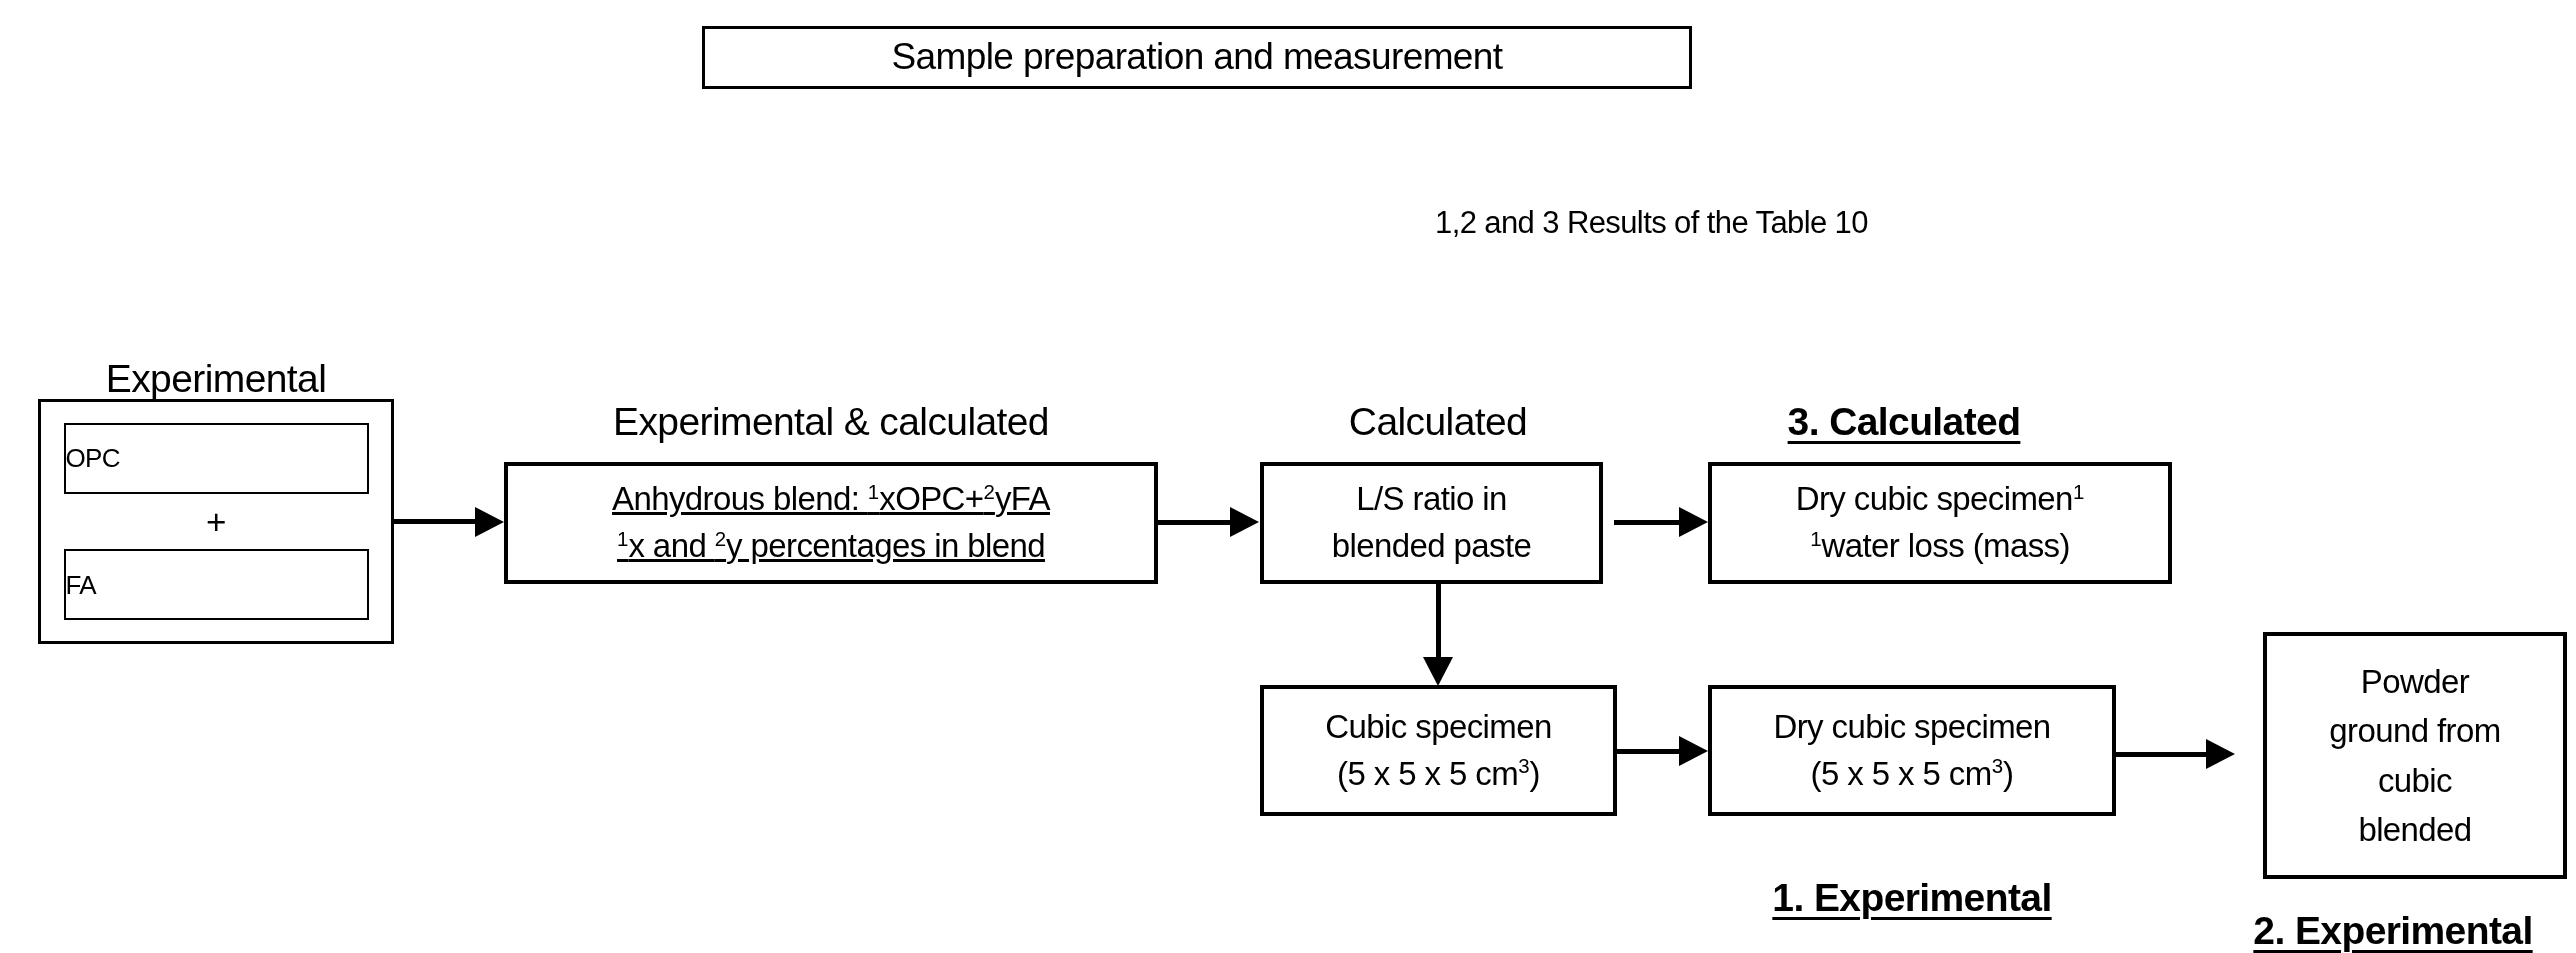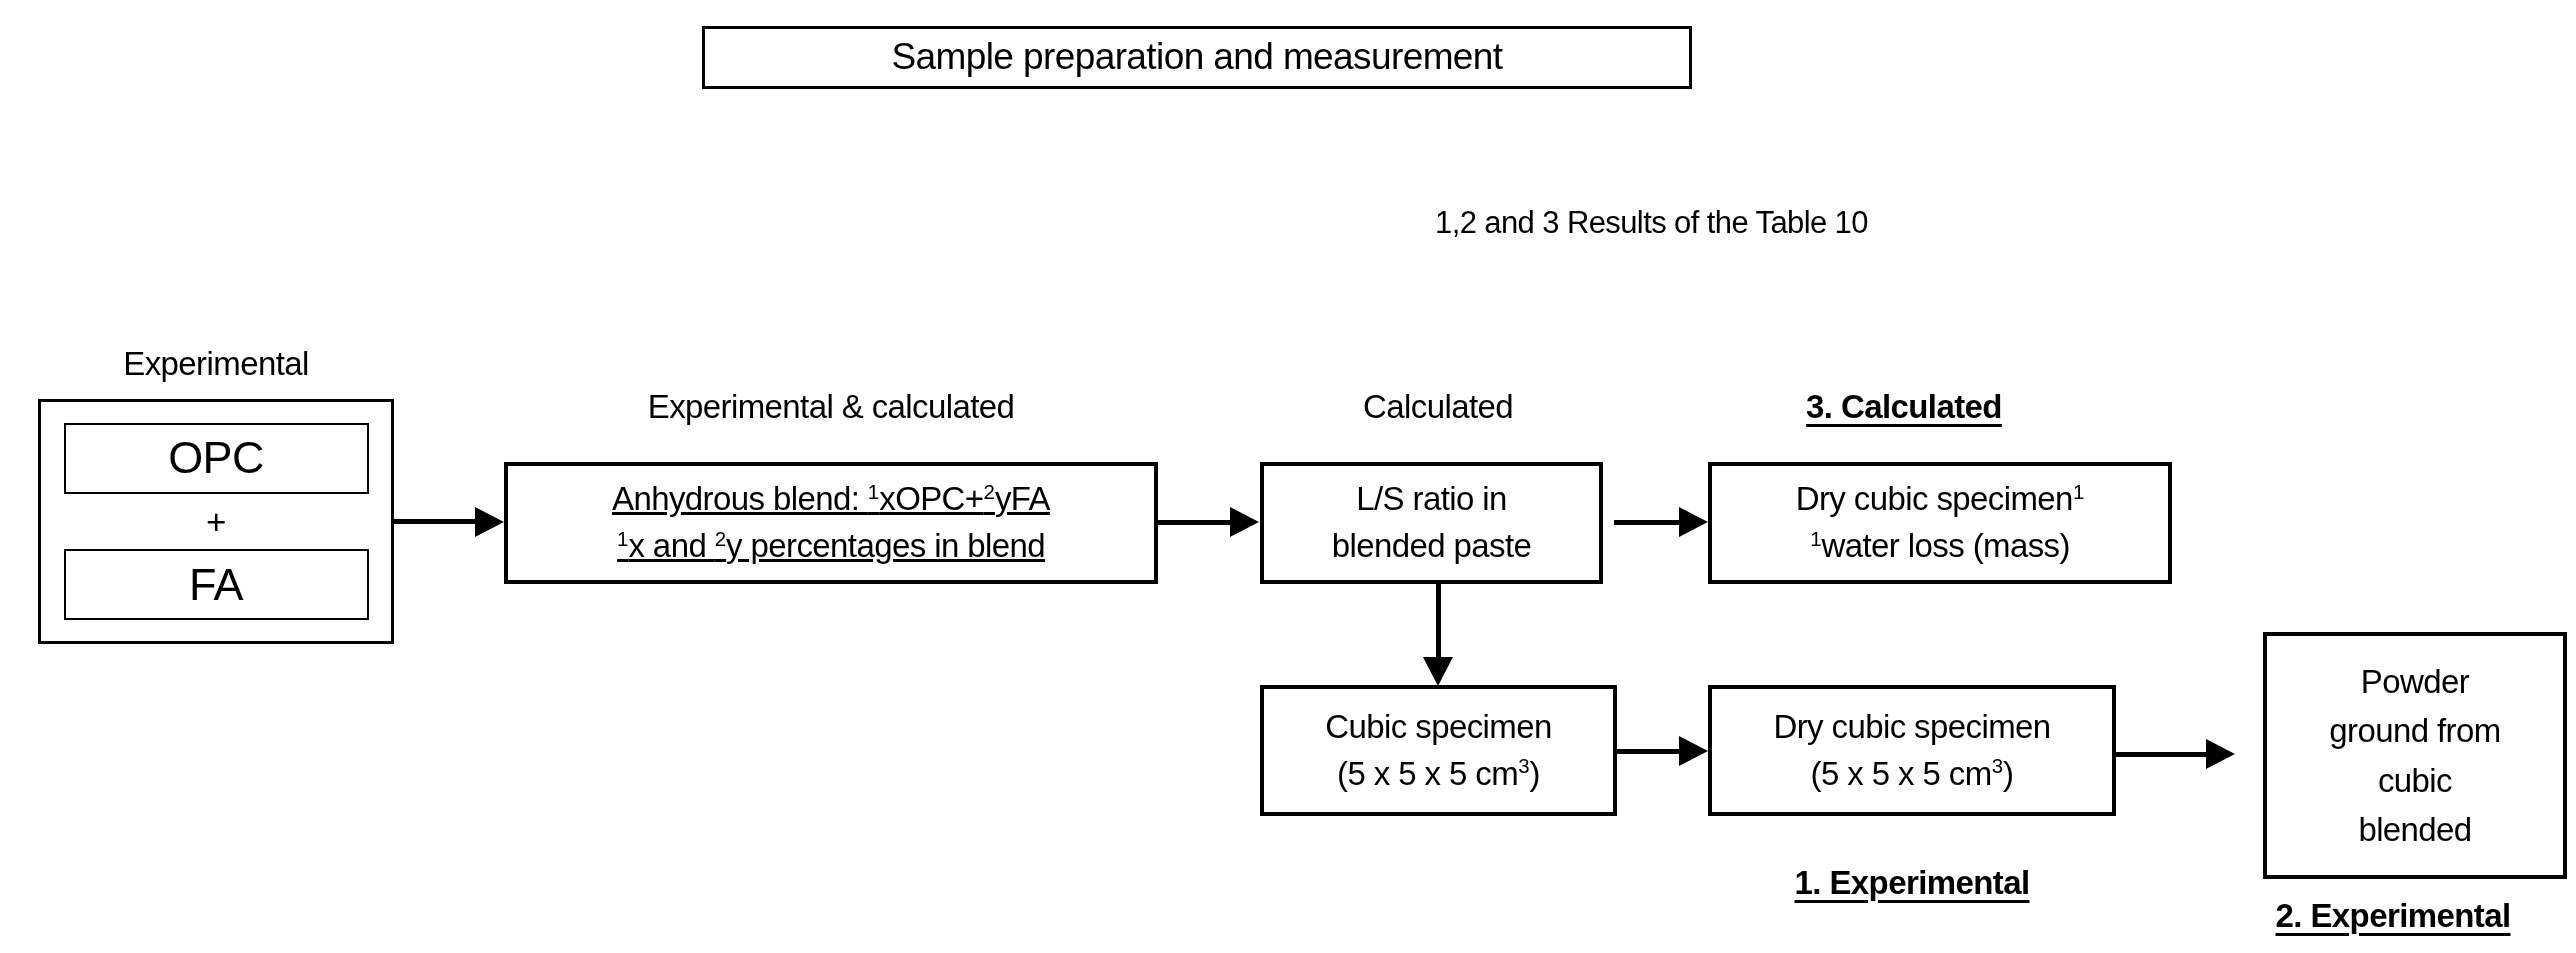--- a/index.html
+++ b/index.html
@@ -28,22 +28,23 @@
   .thin{border-width:3.5px;}
   .title-box{
     font-size:37px;
     line-height:1.1;
     letter-spacing:-0.6px;
   }
   .label{
     position:absolute;
     transform:translateX(-50%);
     white-space:nowrap;
-    font-size:33px;
+    font-size:39px;
     letter-spacing:-0.6px;
+    margin-top:12px;
   }
   .label-bold{
     font-weight:bold;
     text-decoration:underline;
     text-decoration-thickness:2.9px;
     text-underline-offset:5.8px;
   }
   .note{
     position:absolute;
     white-space:nowrap;
@@ -53,22 +54,22 @@
   .sup{
     font-size:0.62em;
     position:relative;
     top:-0.55em;
     letter-spacing:0;
   }
   .inner-box{
     border:2.9px solid #000;
     box-sizing:border-box;
     width:305px;height:71px;
-    display:flex;align-items:center;justify-content:center;
-    font-size:45px;
+    display:flex;align-items:center;justify-content:flex-start;
+    font-size:26px;
   }
   .plus{
     font-size:35px;
     line-height:1;
     padding:4.7px 0;
   }
   .hline{position:absolute;background:#000;height:4.7px;}
   .vline{position:absolute;background:#000;width:4.7px;}
   .ah-r{
     position:absolute;width:0;height:0;

